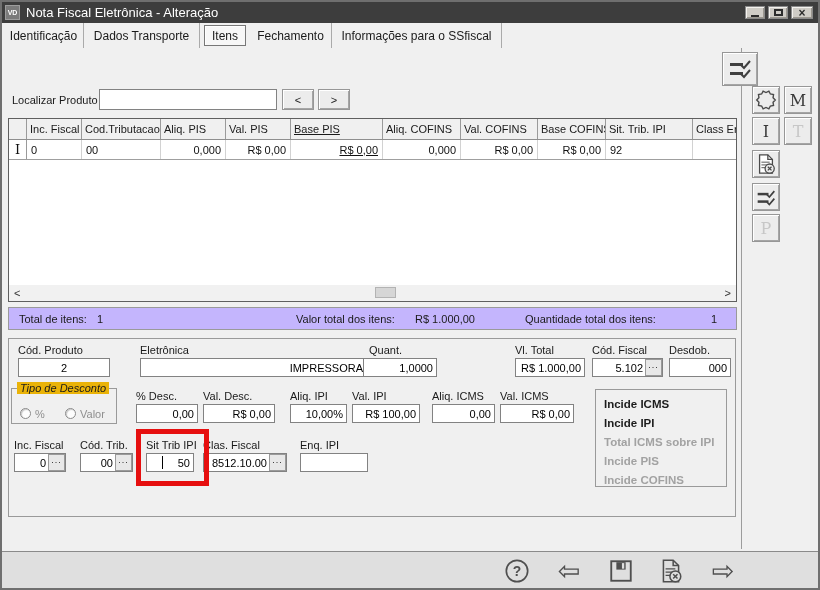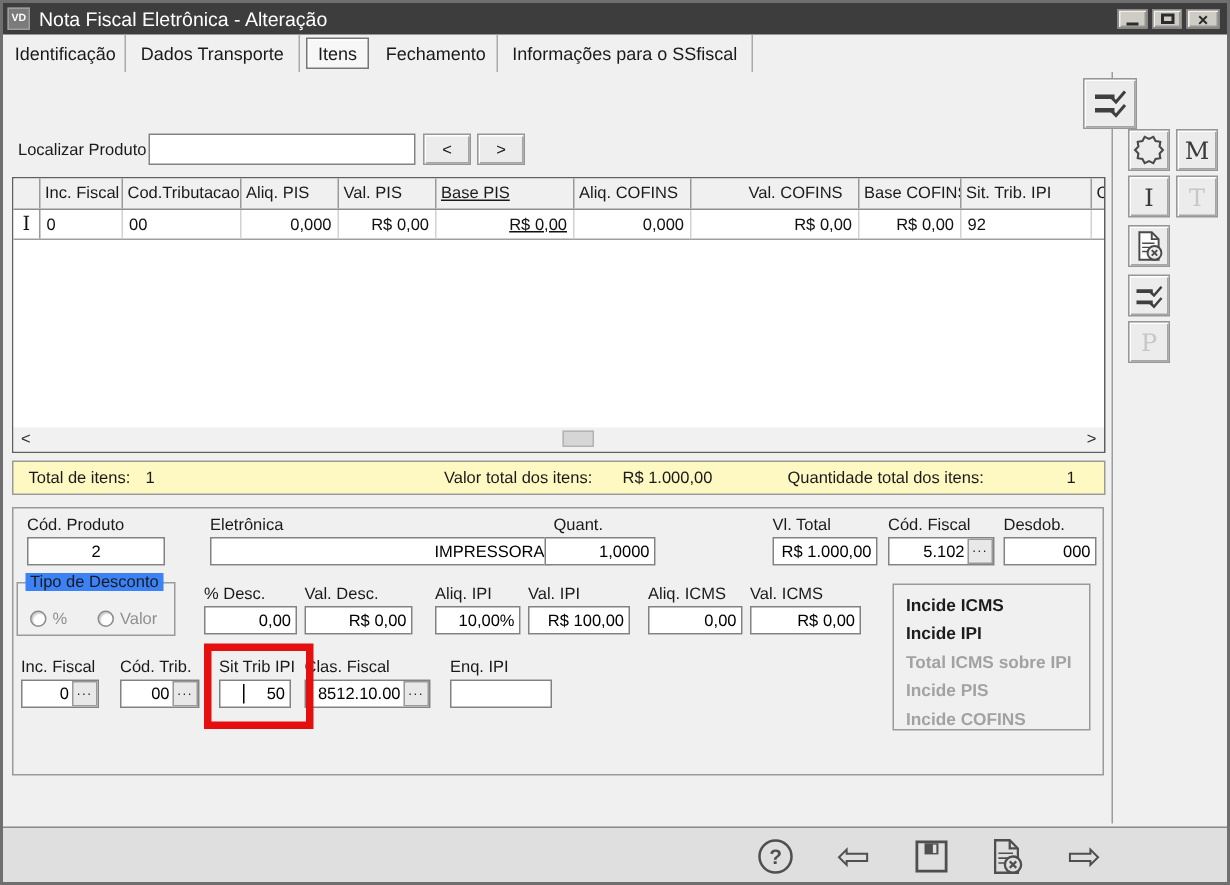--- a/index.html
+++ b/index.html
@@ -51,53 +51,53 @@
   .ghead { display:flex; height:21px; background:#f0f0f0; border-bottom:1px solid #8f8f8f; }
   .hc { border-right:1px solid #9a9a9a; font-size:11px; color:#1a1a1a;
         display:flex; align-items:center; padding:0 3px; overflow:hidden; white-space:nowrap; }
   .grow { display:flex; height:20px; background:#fff; border-bottom:1px solid #9f9f9f; }
   .rc { border-right:1px solid #d2d2d2; font-size:11px; color:#111;
         display:flex; align-items:center; padding:0 4px; overflow:hidden; white-space:nowrap; }
   .rc.num { justify-content:flex-end; }
   .marker { font-family:"DejaVu Serif", serif; font-size:13px; justify-content:center;
             border-right:1px solid #9a9a9a; }
   .c0{width:18px;} .c1{width:55px;} .c2{width:79px;} .c3{width:65px;} .c4{width:65px;}
-  .c5{width:92px;text-decoration:underline;} .c6{width:78px;} .c7{width:77px;margin-left:35px;} .c8{width:68px;} .c9{width:87px;}
+  .c5{width:92px;text-decoration:underline;} .c6{width:78px;} .c7{width:77px;} .c8{width:68px;} .c9{width:87px;}
   .c10{flex:1; border-right:none;}
   .gbody { flex:1; background:#fff; }
   .gscroll { height:16px; background:#f1f1f1; position:relative;
              display:flex; align-items:center; justify-content:space-between;
              padding:0 5px; font-size:11px; color:#333; }
   .sthumb { position:absolute; left:366px; top:2px; width:21px; height:11px;
             background:#d6d6d6; border:1px solid #b3b3b3; }
 
   
   .totals { position:absolute; left:6px; top:305px; width:729px; height:23px;
-            border:1px solid #9a9a9a; background:#fef9c3; font-size:11px; color:#1a1a1a;text-align:right; }
+            border:1px solid #9a9a9a; background:#c4b5fd; font-size:11px; color:#1a1a1a;text-align:right; }
   .totals span { position:absolute; top:5px; white-space:nowrap; }
 
   
   .formpanel { position:absolute; left:6px; top:336px; width:728px; height:179px;
                border:1px solid #9a9a9a; background:#f0f0f0; }
   .fld { position:absolute; }
   .flabel { font-size:11px; color:#1a1a1a; height:12px; white-space:nowrap; }
   .finput { display:block; margin-top:2px; width:100%; height:19px; border:1px solid #828282;
             background:#fff; font-size:11px; padding:0 3px;text-align:right; }
   .ta-r { text-align:right; } .ta-c { text-align:center; }
   .fwrap { position:relative; margin-top:2px; }
   .fwrap .finput { margin-top:0; }
   .dots { position:absolute; right:1px; top:1px; width:17px; height:17px;
           background:#e8e8e8; border:1px solid #9a9a9a; font-size:9px; line-height:6px;
           letter-spacing:1px; color:#222; padding-bottom:6px; cursor:default; }
   .caret { position:absolute; left:16px; top:3px; width:1px; height:13px; background:#000; }
 
   .groupbox { position:absolute; left:9px; top:386px; width:106px; height:36px;
               border:1px solid #9a9a9a; }
-  .legend { position:absolute; left:5px; top:-7px; background:#3b82f6; padding:0 3px;
-            font-size:11px; color:#1a1a1a; white-space:nowrap; }
+  .legend { position:absolute; left:5px; top:-7px; background:#eab308; padding:0 3px;
+            font-size:11px; color:#1a1a1a; white-space:nowrap;font-style:italic; }
   .radio { display:inline-block; width:11px; height:11px; border-radius:50%;
            border:1px solid #8a8a8a; background:#fdfdfd;
            box-shadow: inset 1px 1px 1px #c9c9c9; vertical-align:middle; }
   .rlabel { font-size:11px; color:#8f8f8f; margin-left:4px; vertical-align:middle; }
 
   .incide { position:absolute; left:593px; top:387px; width:132px; height:98px;
             border:1px solid #9a9a9a; background:#f0f0f0; padding:5px 0 0 8px; }
   .inc-item { font-size:11.5px; font-weight:bold; height:19px; line-height:19px; }
   .inc-item.on { color:#1c1c1c; } .inc-item.off { color:#a2a2a2; }
 

